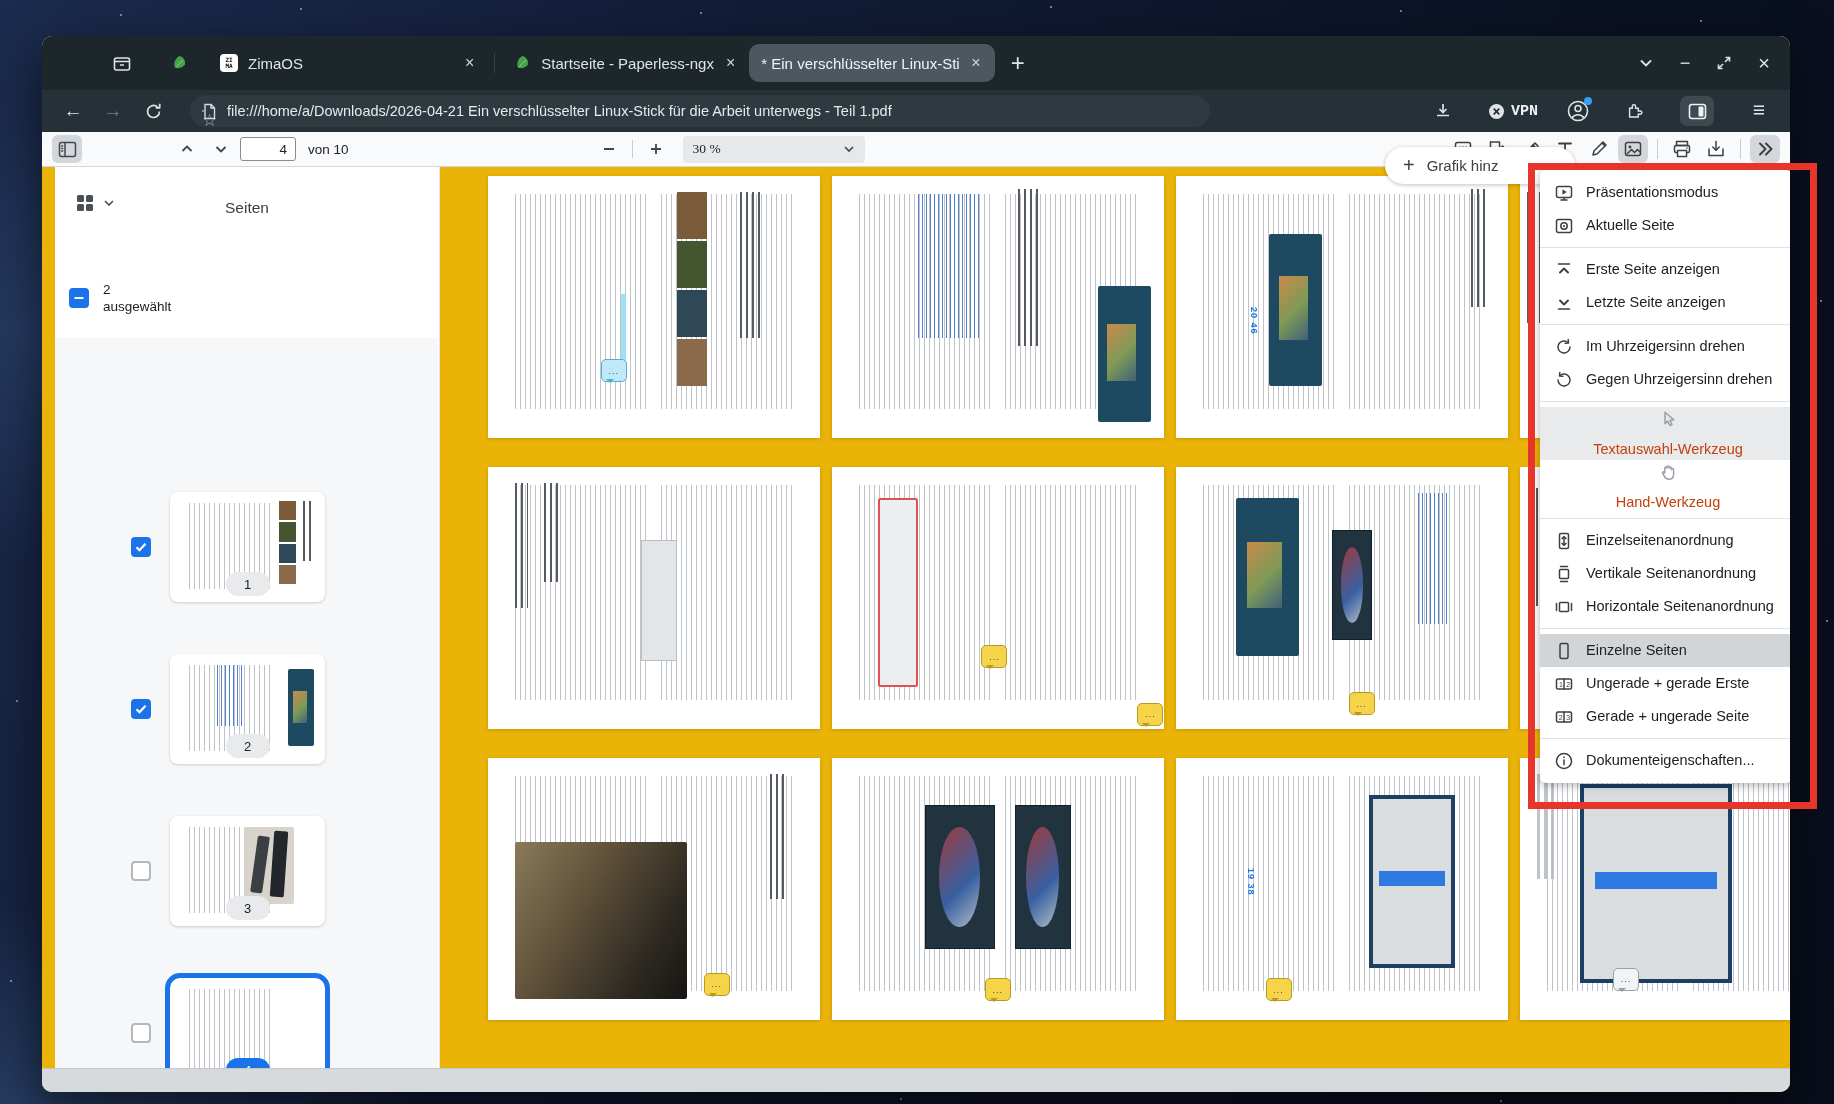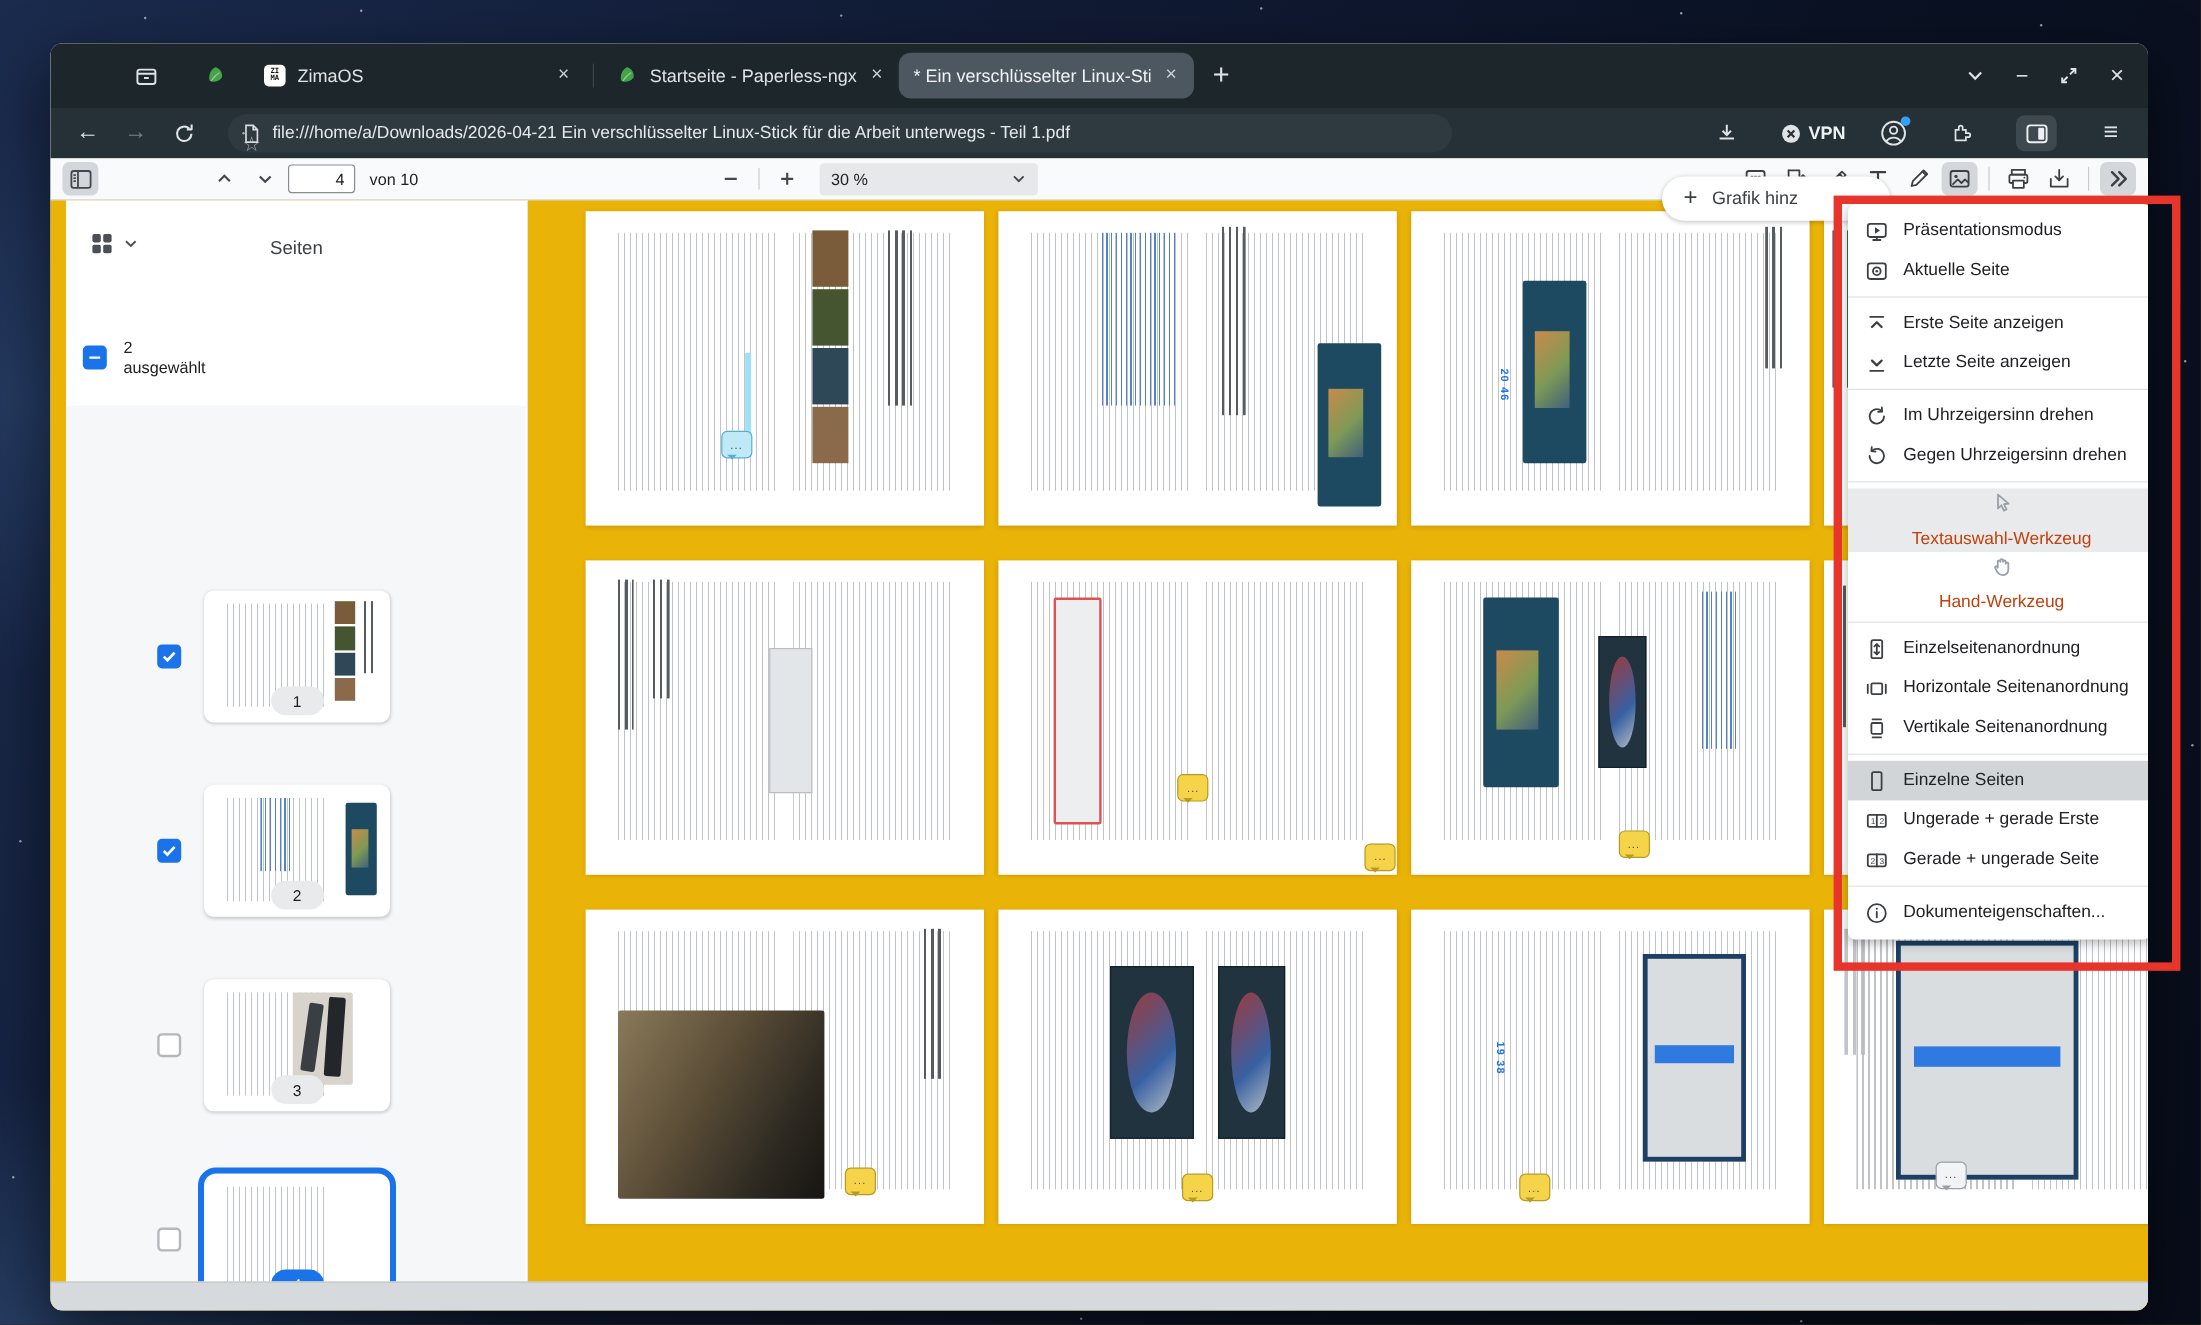--- a/index.html
+++ b/index.html
@@ -37,38 +37,38 @@
   .zima { width:18px; height:18px; background:#fff; border-radius:4px; color:#111; font-family:"DejaVu Sans Mono", monospace;
     font-size:6px; font-weight:bold; line-height:6px; display:flex; flex-direction:column; align-items:center; justify-content:center; }
 
   
   .navbar { height:42px; background:#27323.7px; background:#27323a; background:#263137; display:flex; align-items:center; padding:0 14px; gap:6px; }
   .nav-ic { width:34px; height:30px; display:flex; align-items:center; justify-content:center; color:#dfe3e6; font-size:19px; border-radius:6px; }
   .nav-ic.dim { color:#76828a; }
   .urlpill { flex:0 0 1020px; height:32px; margin-left:14px; background:#2f3a40; border-radius:16px; display:flex; align-items:center; padding:0 12px; gap:10px; }
   .urlpill .url { color:#e6e9eb; font-size:14.5px; white-space:nowrap; overflow:hidden; flex:1; }
   .urlpill .star { color:#d6dadd; font-size:17px; }
-  .nav-right { margin-left:auto; display:flex; align-items:center; gap:28px; }
+  .nav-right { margin-left:auto; display:flex; align-items:center; gap:28px;font-family:Liberation Mono, monospace; }
   .vpn { display:flex; align-items:center; gap:6px; color:#eef1f3; font-size:15px; font-weight:bold; }
   .avatar-wrap { position:relative; }
   .avatar-dot { position:absolute; right:-2px; top:-2px; width:8px; height:8px; border-radius:50%; background:#35a0f4; }
   .sidebtn { background:#3d484f; border-radius:7px; }
 
   
   .pdfbar { height:35px; background:#f9fafb; border-bottom:1px solid #d4d7da; display:flex; align-items:center; padding:0 10px; }
   .tbtn { width:30px; height:28px; display:flex; align-items:center; justify-content:center; border-radius:6px; color:#41474d; }
   .tbtn.active { background:#d3d7db; }
   .pgnav { display:flex; align-items:center; gap:4px; margin-left:90px; }
   .pg-input { width:56px; height:24px; background:#fff; border:1px solid #878d93; border-radius:3px;
     font-size:13.5px; color:#202124; text-align:right; padding-right:8px; }
   .pg-of { font-size:13.5px; color:#202124; margin-left:8px; }
   .zoomgrp { display:flex; align-items:center; margin-left:245px; }
   .zsep { width:1px; height:18px; background:#c9cdd1; margin:0 8px; }
   .zoom-dd { width:182px; height:27px; background:#e6e8ea; border-radius:4px; display:flex; align-items:center;
-    font-size:13.5px; color:#202124; padding:0 10px; margin-left:12px; justify-content:space-between; }
+    font-size:13.5px; color:#202124; padding:0 10px; margin-left:12px; justify-content:space-between;font-family:Liberation Serif, serif; }
   .tools { margin-left:auto; display:flex; align-items:center; gap:4px; }
   .tsep { width:1px; height:20px; background:#c9cdd1; margin:0 5px; }
 
   
   .content { position:relative; height:calc(1056px - 54px - 42px - 35px); background:#eab308; }
 
   
   .panel { position:absolute; left:13px; top:0; width:385px; bottom:24px; background:#fff; border-right:1px solid #e1e4e7; }
   .panel-head { height:92px; position:relative; }
   .panel-title { position:absolute; left:0; right:0; top:32px; text-align:center; font-size:15.5px; color:#3c4043; }
@@ -663,34 +663,34 @@
             <rect x="5.5" y="2.5" width="9" height="15" rx="1.5"></rect>
             <path d="M10 5.8v8.4"></path>
             <path d="M8 7.6l2-1.8 2 1.8M8 12.4l2 1.8 2-1.8"></path>
           </svg>
         </span>
         <span>Einzelseitenanordnung</span>
       </div>
       <div class="mi">
         <span class="micon">
           <svg width="20" height="20" viewBox="0 0 20 20" fill="none" stroke="#3c4043" stroke-width="1.5" stroke-linecap="round" stroke-linejoin="round">
+            <path d="M6.5 2.5h7M6.5 17.5h7"></path>
+            <rect x="5.5" y="5.5" width="9" height="9" rx="1"></rect>
+          </svg>
+        </span>
+        <span>Vertikale Seitenanordnung</span>
+      </div>
+      <div class="mi">
+        <span class="micon">
+          <svg width="20" height="20" viewBox="0 0 20 20" fill="none" stroke="#3c4043" stroke-width="1.5" stroke-linecap="round" stroke-linejoin="round">
             <path d="M2.5 6.5v7M17.5 6.5v7"></path>
             <rect x="5.5" y="5.5" width="9" height="9" rx="1"></rect>
           </svg>
         </span>
         <span>Horizontale Seitenanordnung</span>
-      </div>
-      <div class="mi">
-        <span class="micon">
-          <svg width="20" height="20" viewBox="0 0 20 20" fill="none" stroke="#3c4043" stroke-width="1.5" stroke-linecap="round" stroke-linejoin="round">
-            <path d="M6.5 2.5h7M6.5 17.5h7"></path>
-            <rect x="5.5" y="5.5" width="9" height="9" rx="1"></rect>
-          </svg>
-        </span>
-        <span>Vertikale Seitenanordnung</span>
       </div>
       <div class="mdiv"></div>
       <div class="mi sel">
         <span class="micon">
           <svg width="20" height="20" viewBox="0 0 20 20" fill="none" stroke="#3c4043" stroke-width="1.5" stroke-linecap="round" stroke-linejoin="round">
             <rect x="6" y="2.5" width="8" height="15" rx="1.5"></rect>
           </svg>
         </span>
         <span>Einzelne Seiten</span>
       </div>

